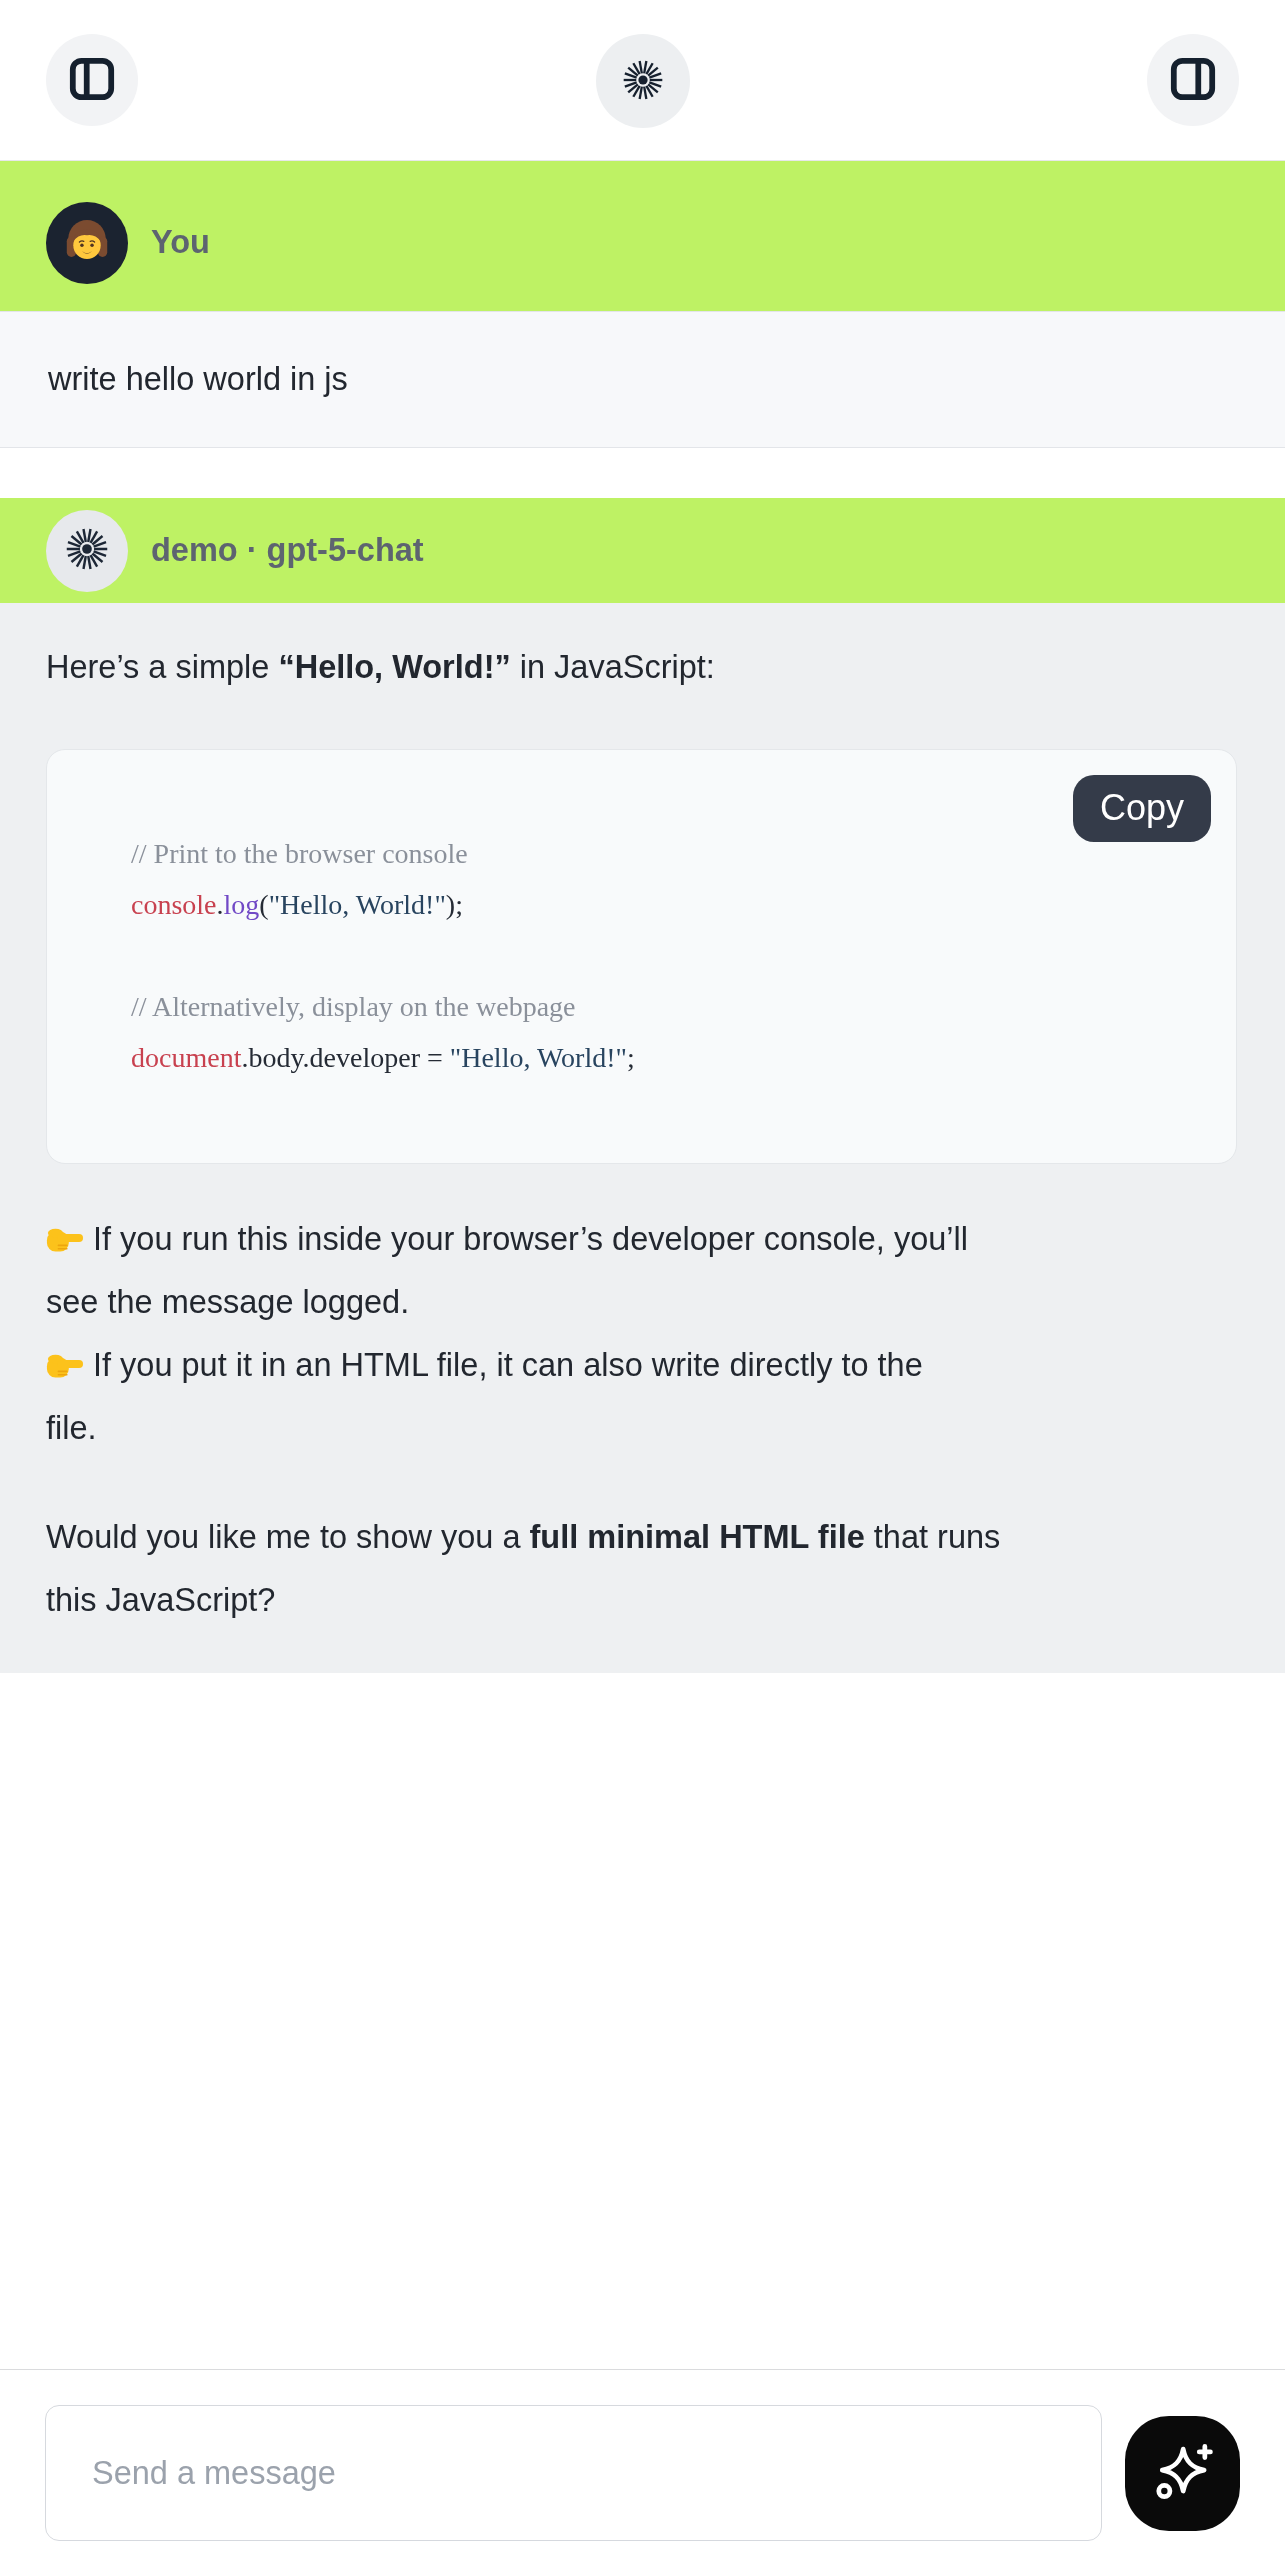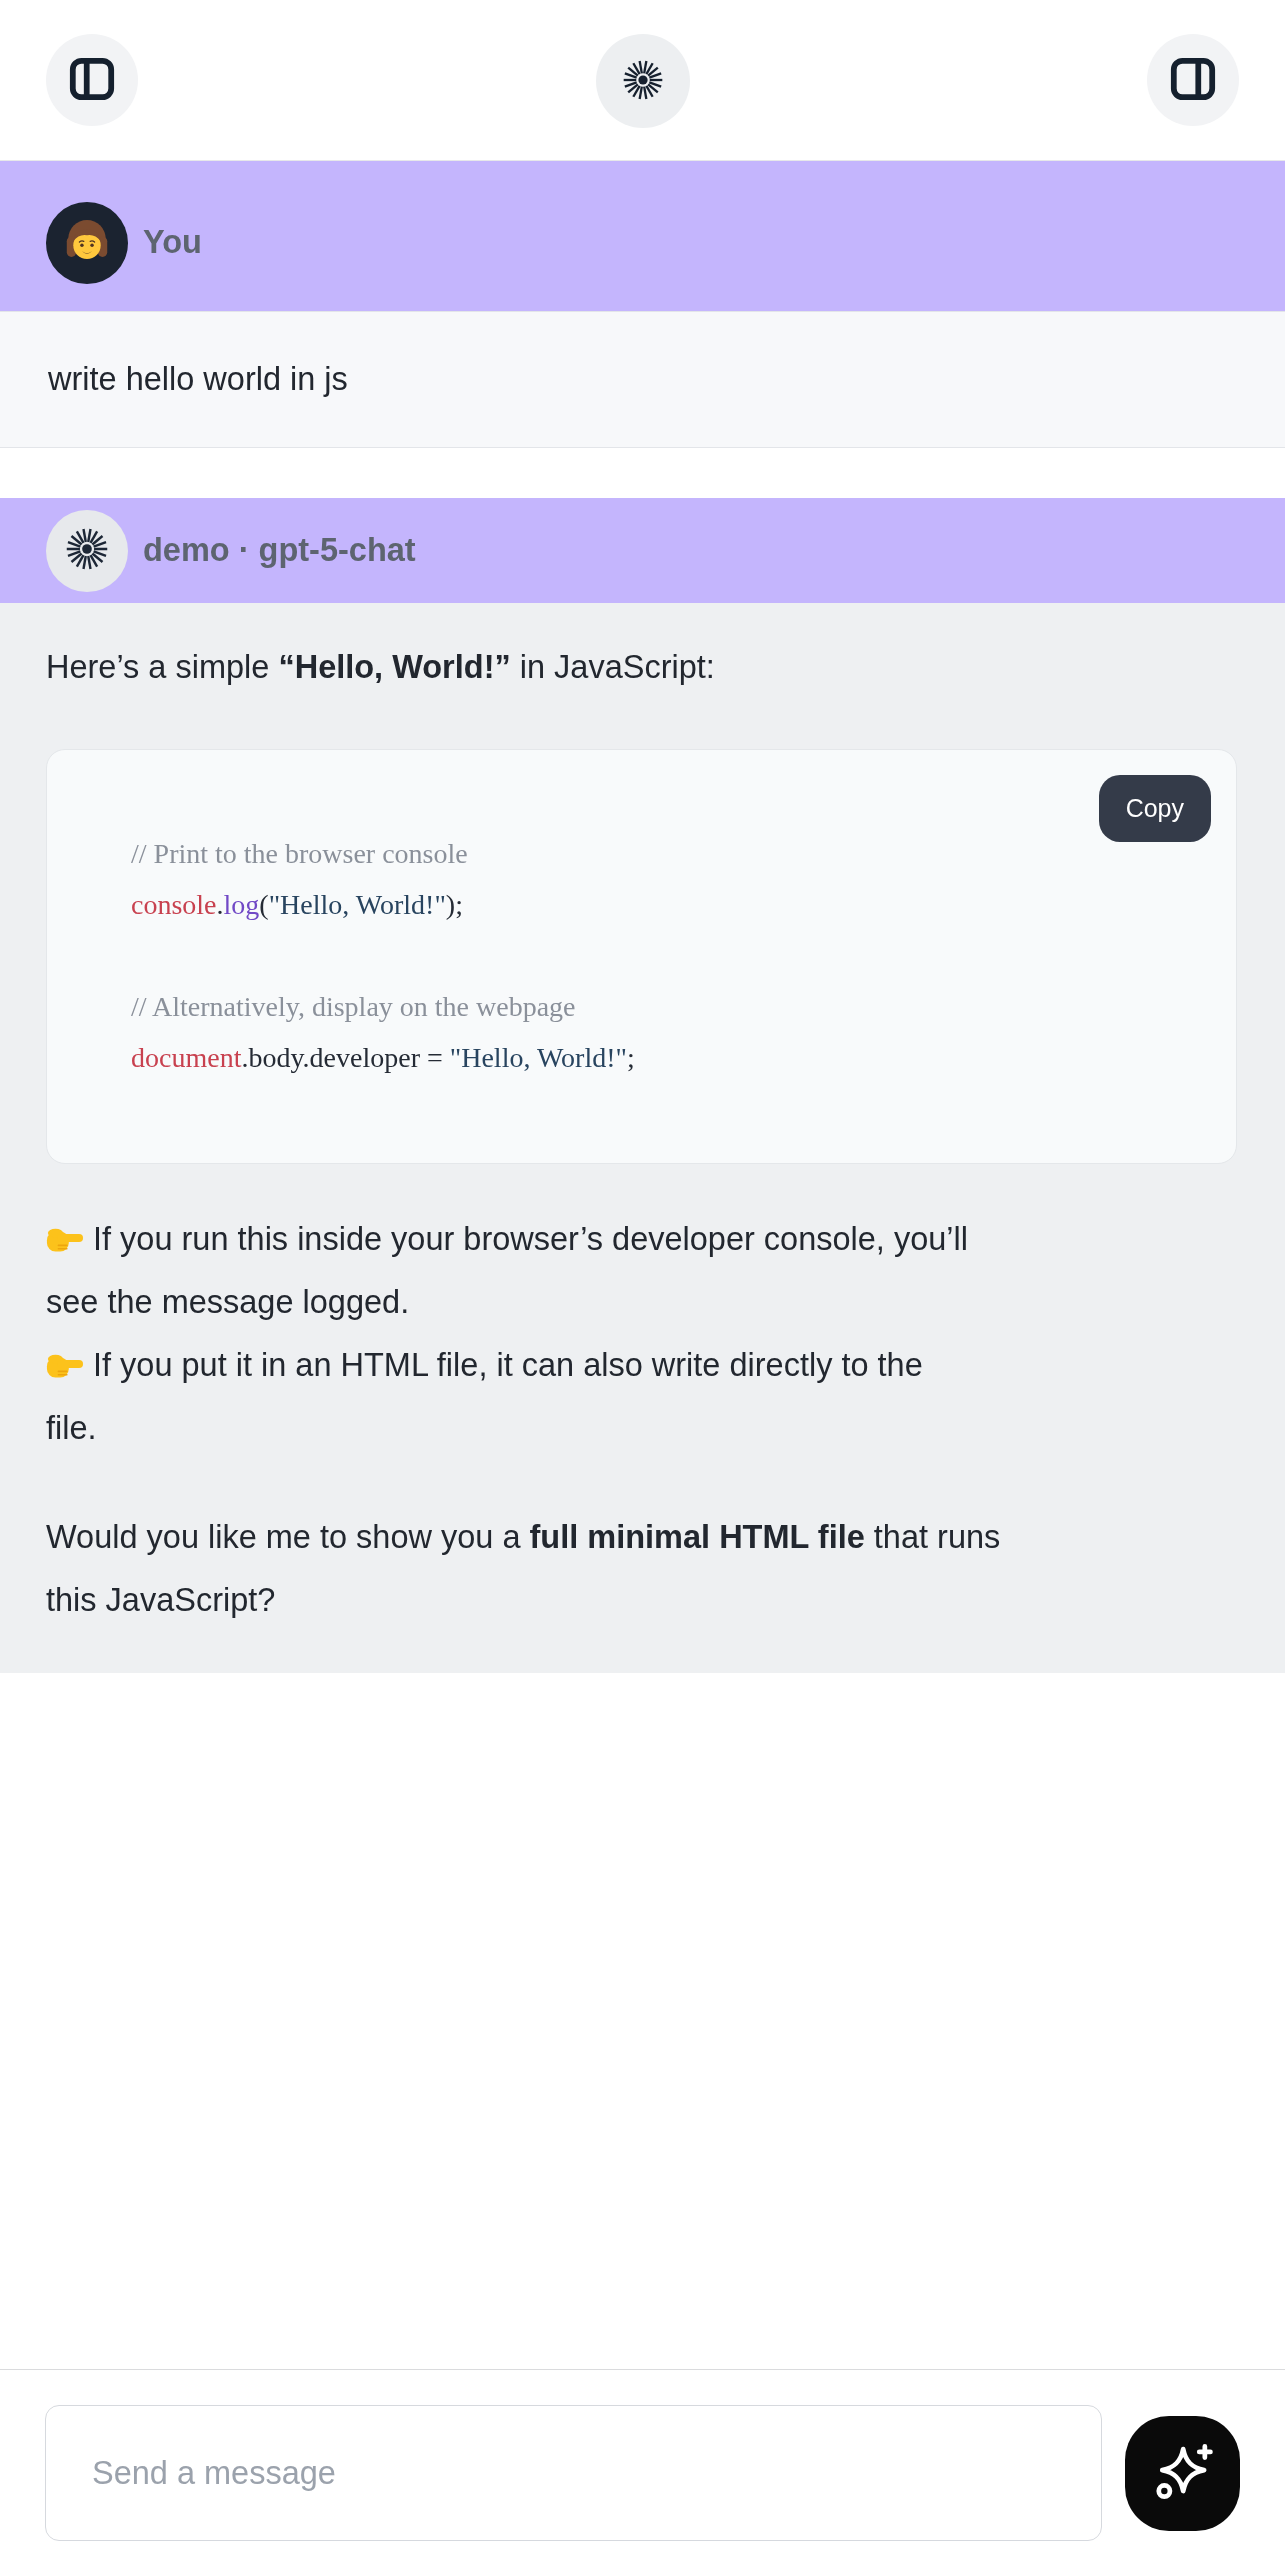--- a/index.html
+++ b/index.html
@@ -20,22 +20,22 @@
     position:absolute; top:34px; width:92px; height:92px; border-radius:50%;
     background:#f2f3f5; border:none; display:flex; align-items:center; justify-content:center;
     cursor:pointer;
   }
   .circle-btn.left{ left:46px; }
   .circle-btn.center{ left:50%; transform:translateX(-50%); width:94px; height:94px; background:#edeff1; }
   .circle-btn.right{ right:46px; }
 
   
   .sender-row{
-    flex:0 0 auto; display:flex; align-items:center; gap:15px;
-    padding-left:46px; background:#c4b5fd;
+    flex:0 0 auto; display:flex; align-items:center; gap:23px;
+    padding-left:46px; background:#bef264;
   }
   .sender-row.user{ height:150px; padding-top:13.4px; }
   .sender-row.assistant{ height:105px; }
   .avatar{
     width:82px; height:82px; border-radius:50%; flex:0 0 auto;
     display:flex; align-items:center; justify-content:center; overflow:hidden;
   }
   .avatar.user-avatar{ background:#1b2330; }
   .avatar.assistant-avatar{ background:#e7e9ec; }
   .sender-name{ font-size:32.5px; font-weight:700; color:#5d6470; }
@@ -60,21 +60,21 @@
   .msg-p .emoji svg{ vertical-align:-4.8px; }
   .tips-p{ margin-bottom:46px; }
 
   
   .code-card{
     position:relative; margin:50px 0 44px 0;
     background:#f8fafb; border:1px solid #e4e7ea; border-radius:19px;
   }
   .copy-btn{
     position:absolute; top:25px; right:25px; height:67px; padding:0 27px;
-    background:#343b49; color:#ffffff; font-size:25px; border:none; border-radius:21px;
+    background:#343b49; color:#ffffff; font-size:36px; border:none; border-radius:21px;
     font-family:"Liberation Sans", sans-serif; display:flex; align-items:center; cursor:pointer;
   }
   .code-pre{
     font-family:Liberation Serif, serif;
     font-size:28px; padding:78px 38px 80px 84px;
   }
   .code-line{ height:51px; line-height:51px; white-space:pre; }
   .tok-comment{ color:#8a909a; }
   .tok-red{ color:#c8414f; }
   .tok-purple{ color:#7149c6; }

